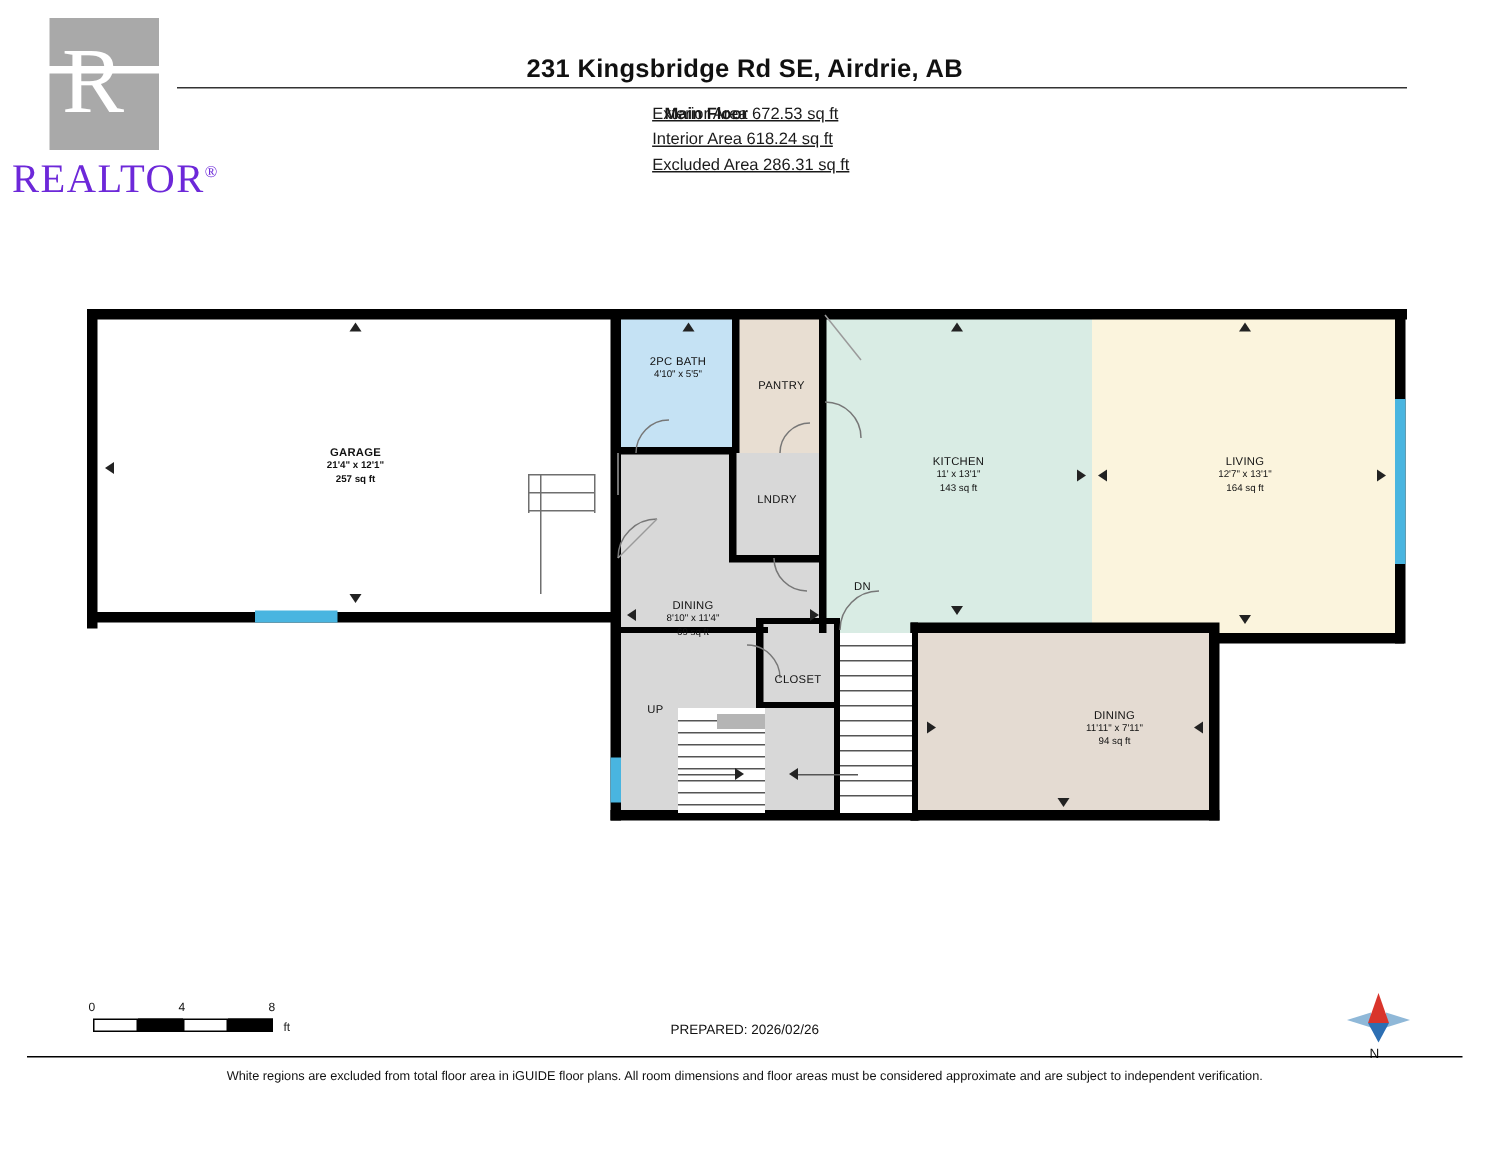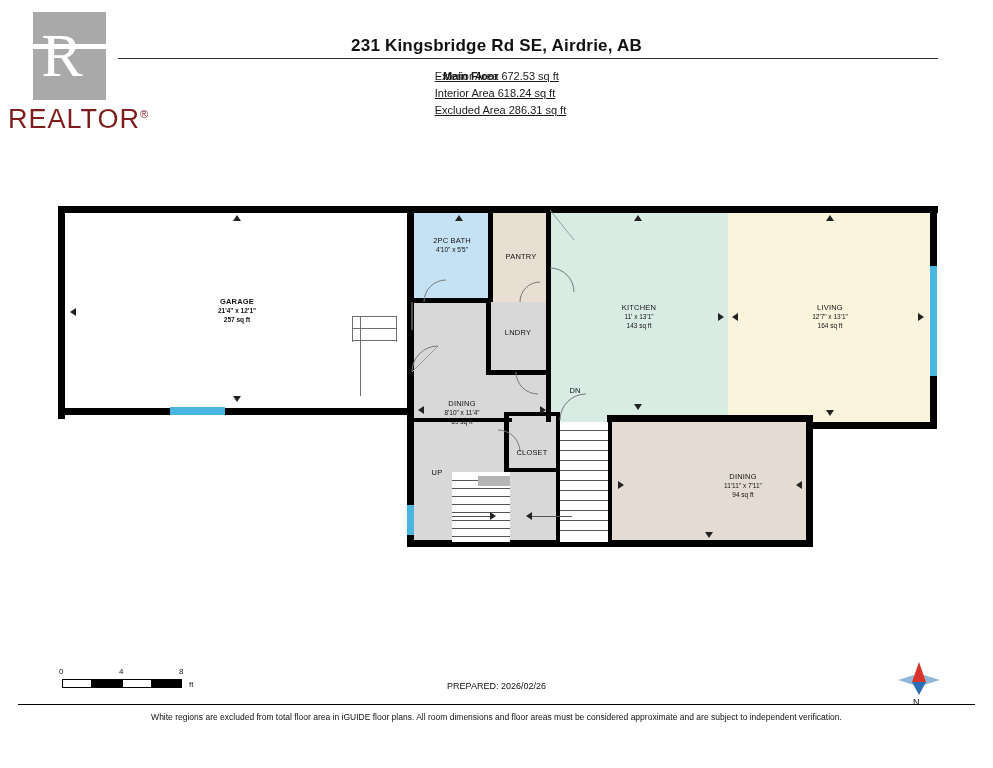--- a/index.html
+++ b/index.html
@@ -59,24 +59,24 @@
     left: 0;
     top: 32px;
     width: 88px;
     height: 5px;
     background: #ffffff;
   }
   .realtor-word {
     position: absolute;
     left: 0px;
     top: 92px;
-    font-family: Liberation Sans, sans-serif;
+    font-family: Liberation Serif, serif;
     font-size: 27px;
     letter-spacing: 1px;
-    color: #7f1d1d;
+    color: #6d28d9;
   }
   .realtor-word sup {
     font-size: 11px;
     vertical-align: super;
   }
 
   .title-rule {
     position: absolute;
     left: 118px;
     top: 58px;

